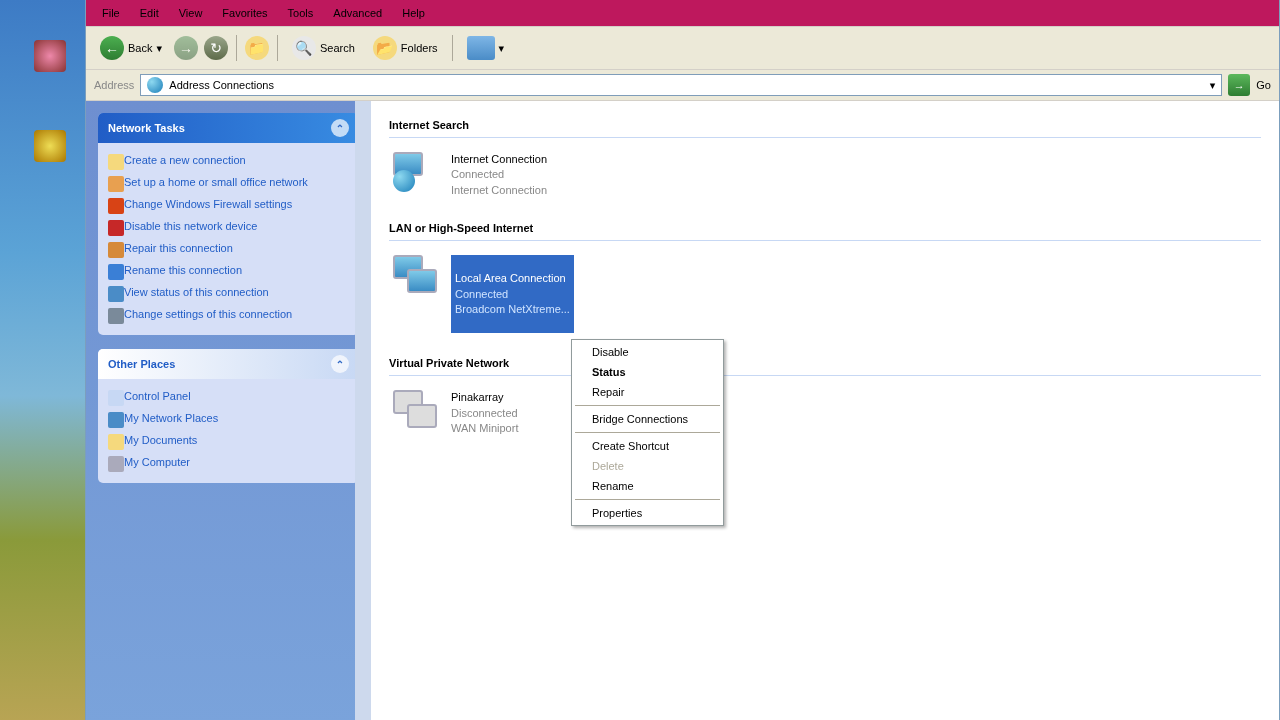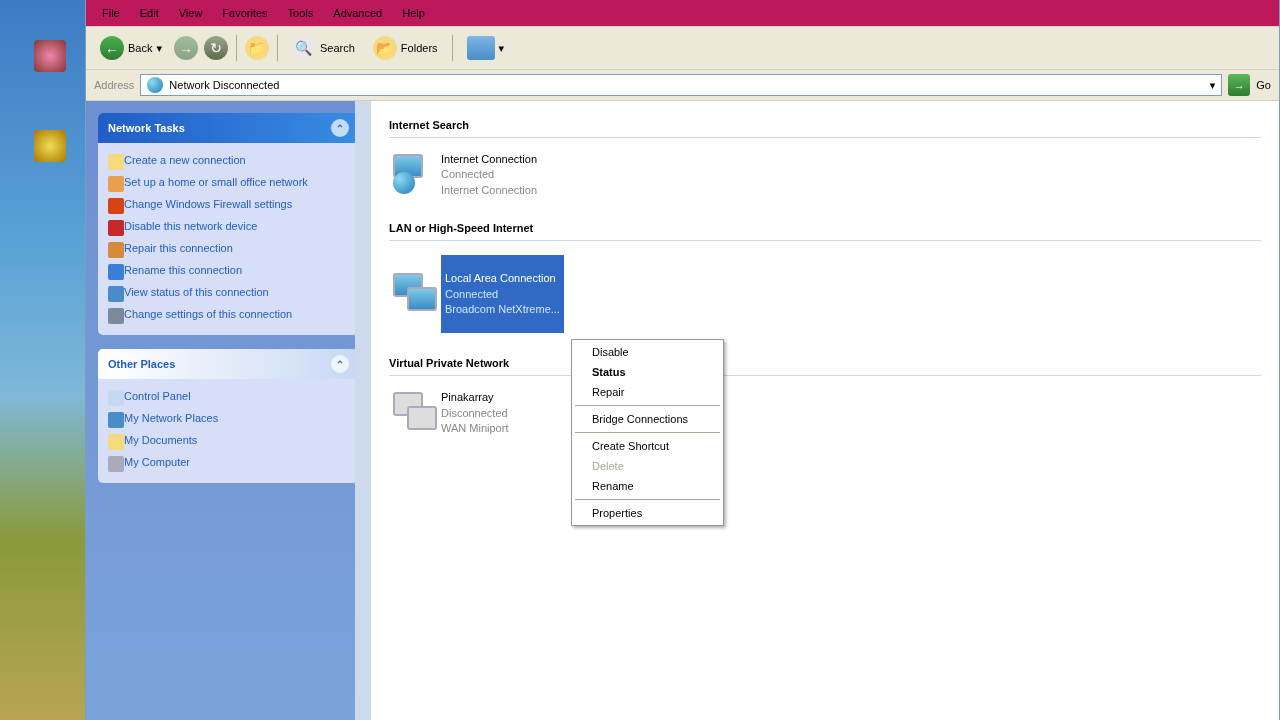--- a/index.html
+++ b/index.html
@@ -38,21 +38,21 @@
 .panel-header { background: linear-gradient(90deg, #fff, #c7d8f4); padding: 6px 10px; display: flex; justify-content: space-between; align-items: center; font-weight: bold; color: #215dc6; }
 .panel-header.dark { background: linear-gradient(90deg, #215dc6, #388ce2); color: #fff; }
 .panel-chev { width: 18px; height: 18px; border-radius: 50%; background: rgba(255,255,255,0.7); color: #316ac5; display: flex; align-items: center; justify-content: center; font-size: 10px; }
 .panel-body { padding: 8px 10px; }
 .panel-item { display: flex; align-items: flex-start; padding: 3px 0; color: #215dc6; cursor: pointer; }
 .pi-icon { width: 16px; height: 16px; flex-shrink: 0; border-radius: 2px; }
 
 .main { flex: 1; background: #fff; padding: 14px 18px; overflow-y: auto; position: relative; }
 .group-header { font-weight: bold; color: #000; padding: 4px 0 6px 0; border-bottom: 1px solid #c7d8f4; margin-bottom: 10px; }
 
-.conn-item { display: flex; align-items: center; padding: 4px; margin-bottom: 16px; width: 340px; }
+.conn-item { display: flex; align-items: flex-start; gap: 10px; padding: 4px; margin-bottom: 16px; width: 340px; }
 .conn-item.selected .conn-text { background: #316ac5; color: #fff; padding: 16px 4px; }
 .conn-icon { width: 48px; height: 42px; flex-shrink: 0; position: relative; }
 .conn-icon .monitor { width: 30px; height: 24px; background: linear-gradient(#7fcae8, #3a8cc4); border: 2px solid #aab; border-radius: 3px; position: absolute; }
 .conn-icon .m2 { left: 14px; top: 14px; }
 .conn-icon.vpn .monitor { background: #ddd; }
 .conn-icon .globe { width: 22px; height: 22px; background: radial-gradient(circle at 30% 30%, #8ed9f0, #1a7db8); border-radius: 50%; position: absolute; left: 0; top: 18px; }
 .conn-text { display: flex; flex-direction: column; line-height: 1.4; }
 .conn-name { }
 .conn-status { color: #888; }
 .selected .conn-status { color: #d0e4ff; }
@@ -114,21 +114,21 @@
     <div class="tb-btn">
       <span class="tb-views"></span>
       <span>▾</span>
     </div>
   </div>
 
   <div class="addrbar">
     <span class="addr-label">Address</span>
     <div class="addr-field">
       <span class="addr-globe"></span>
-      <span>Network Disconnected</span>
+      <span>Address Connections</span>
       <span style="margin-left:auto">▾</span>
     </div>
     <div class="addr-go">→</div>
     <span>Go</span>
   </div>
 
   <div class="content">
 
     <div class="sidebar">
       <div class="panel">

